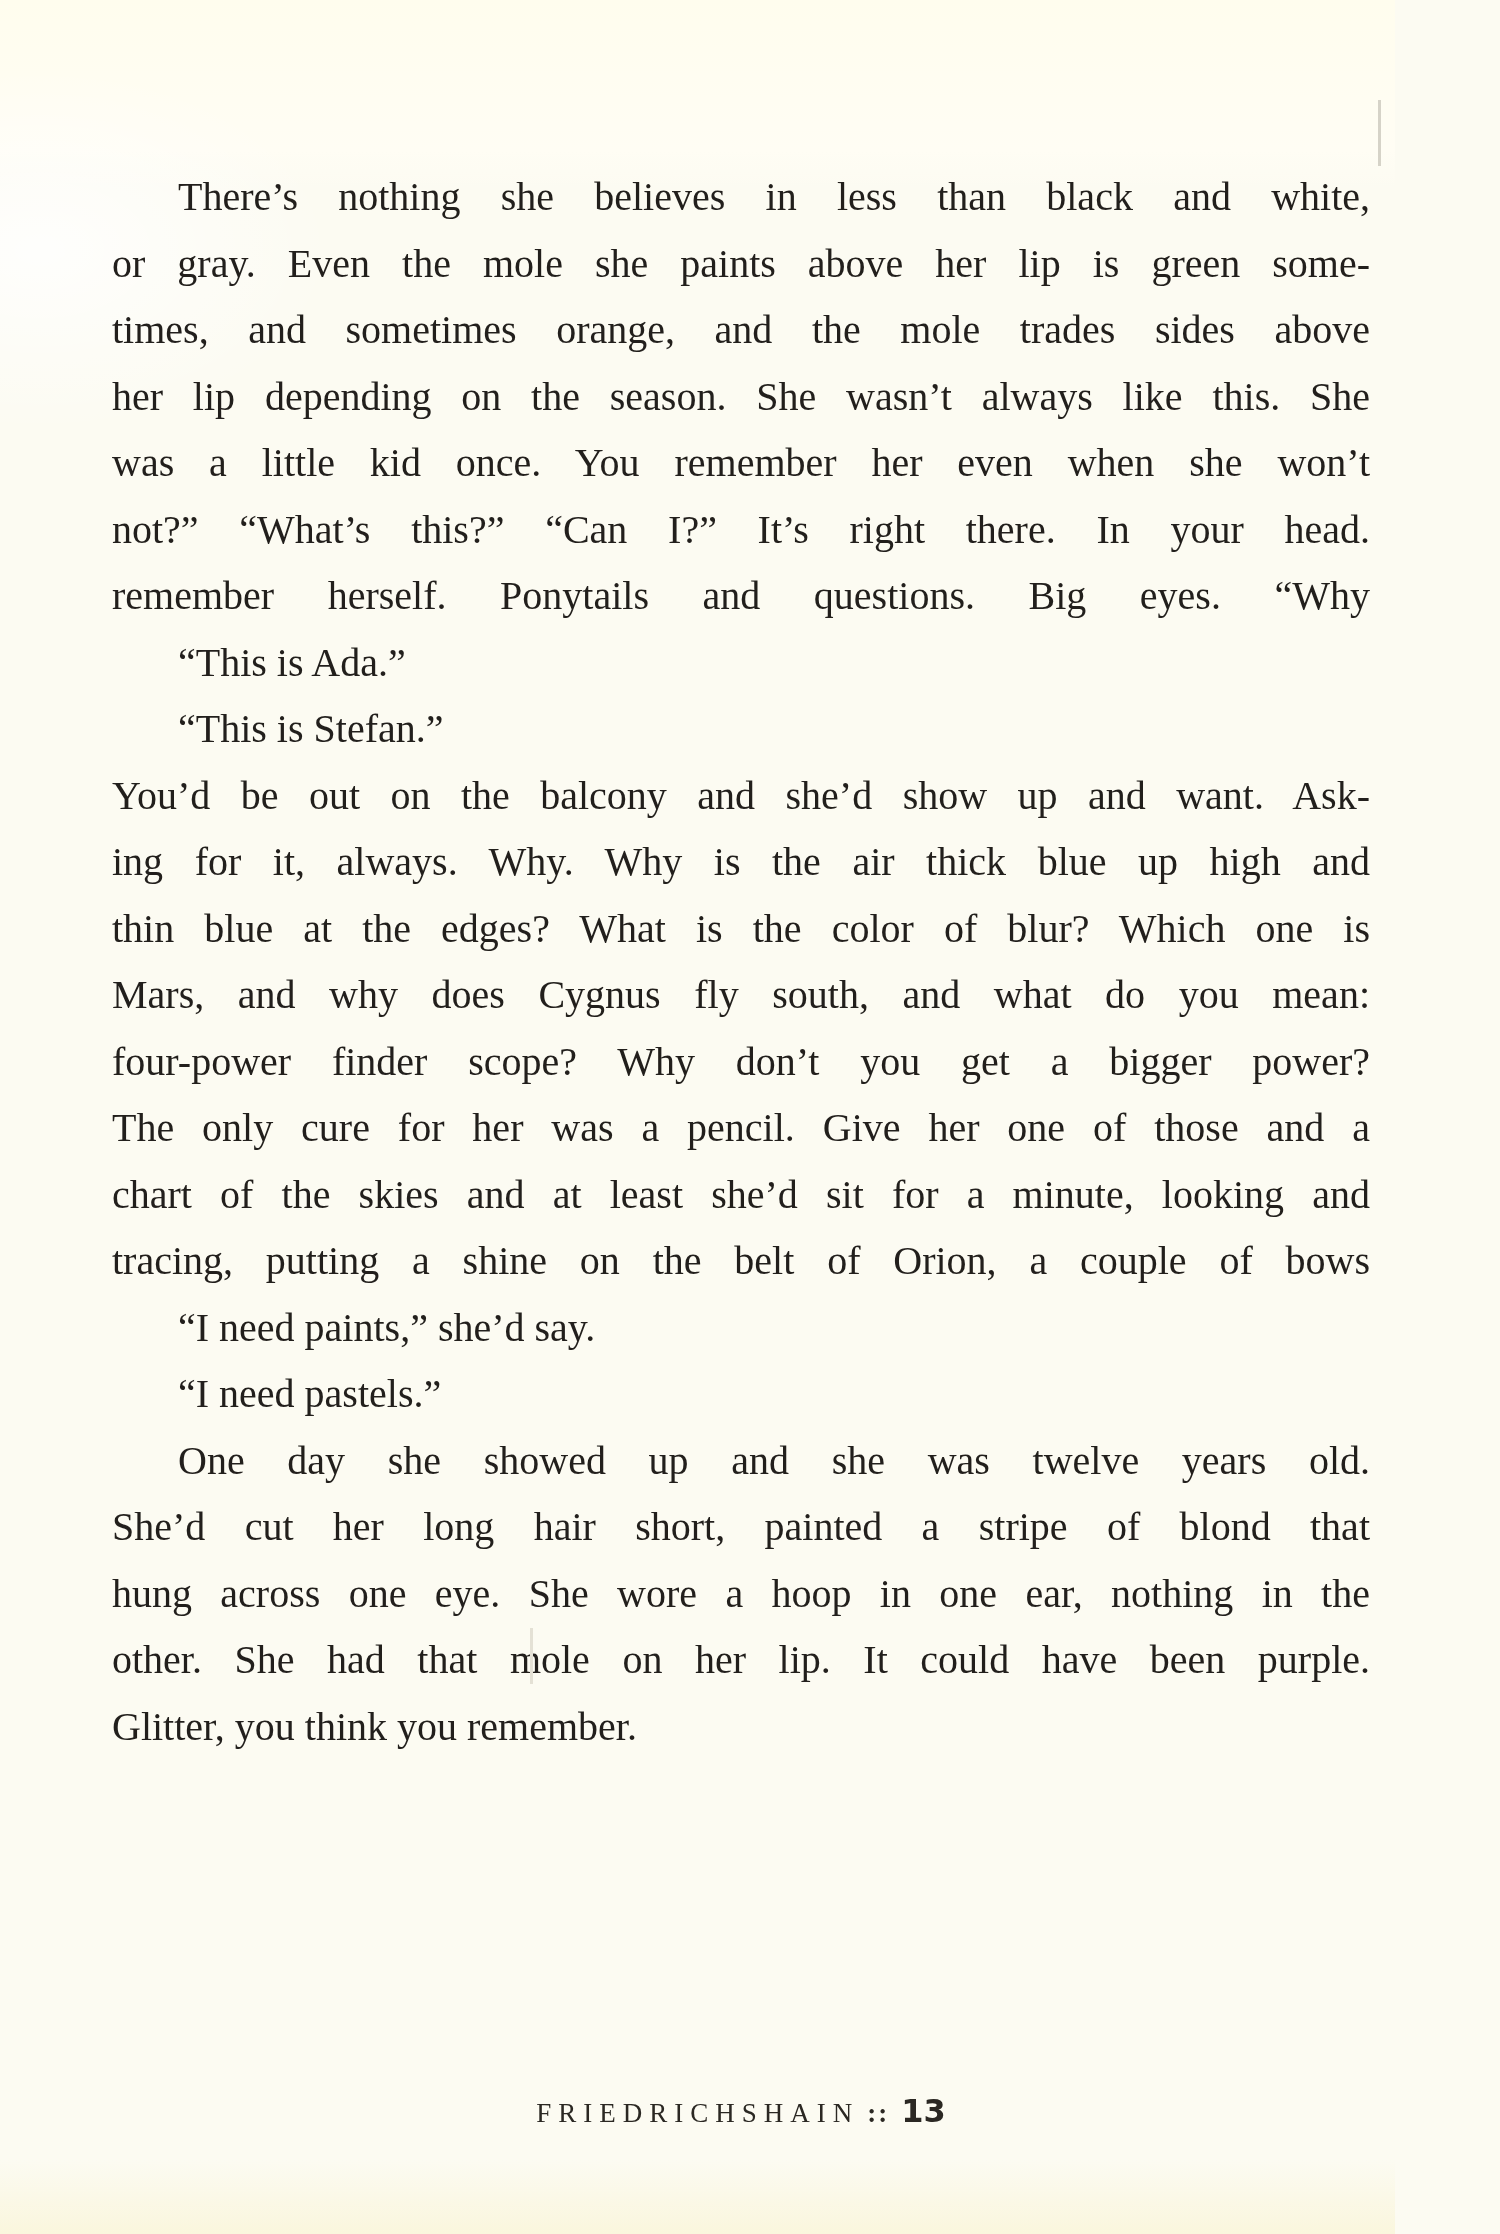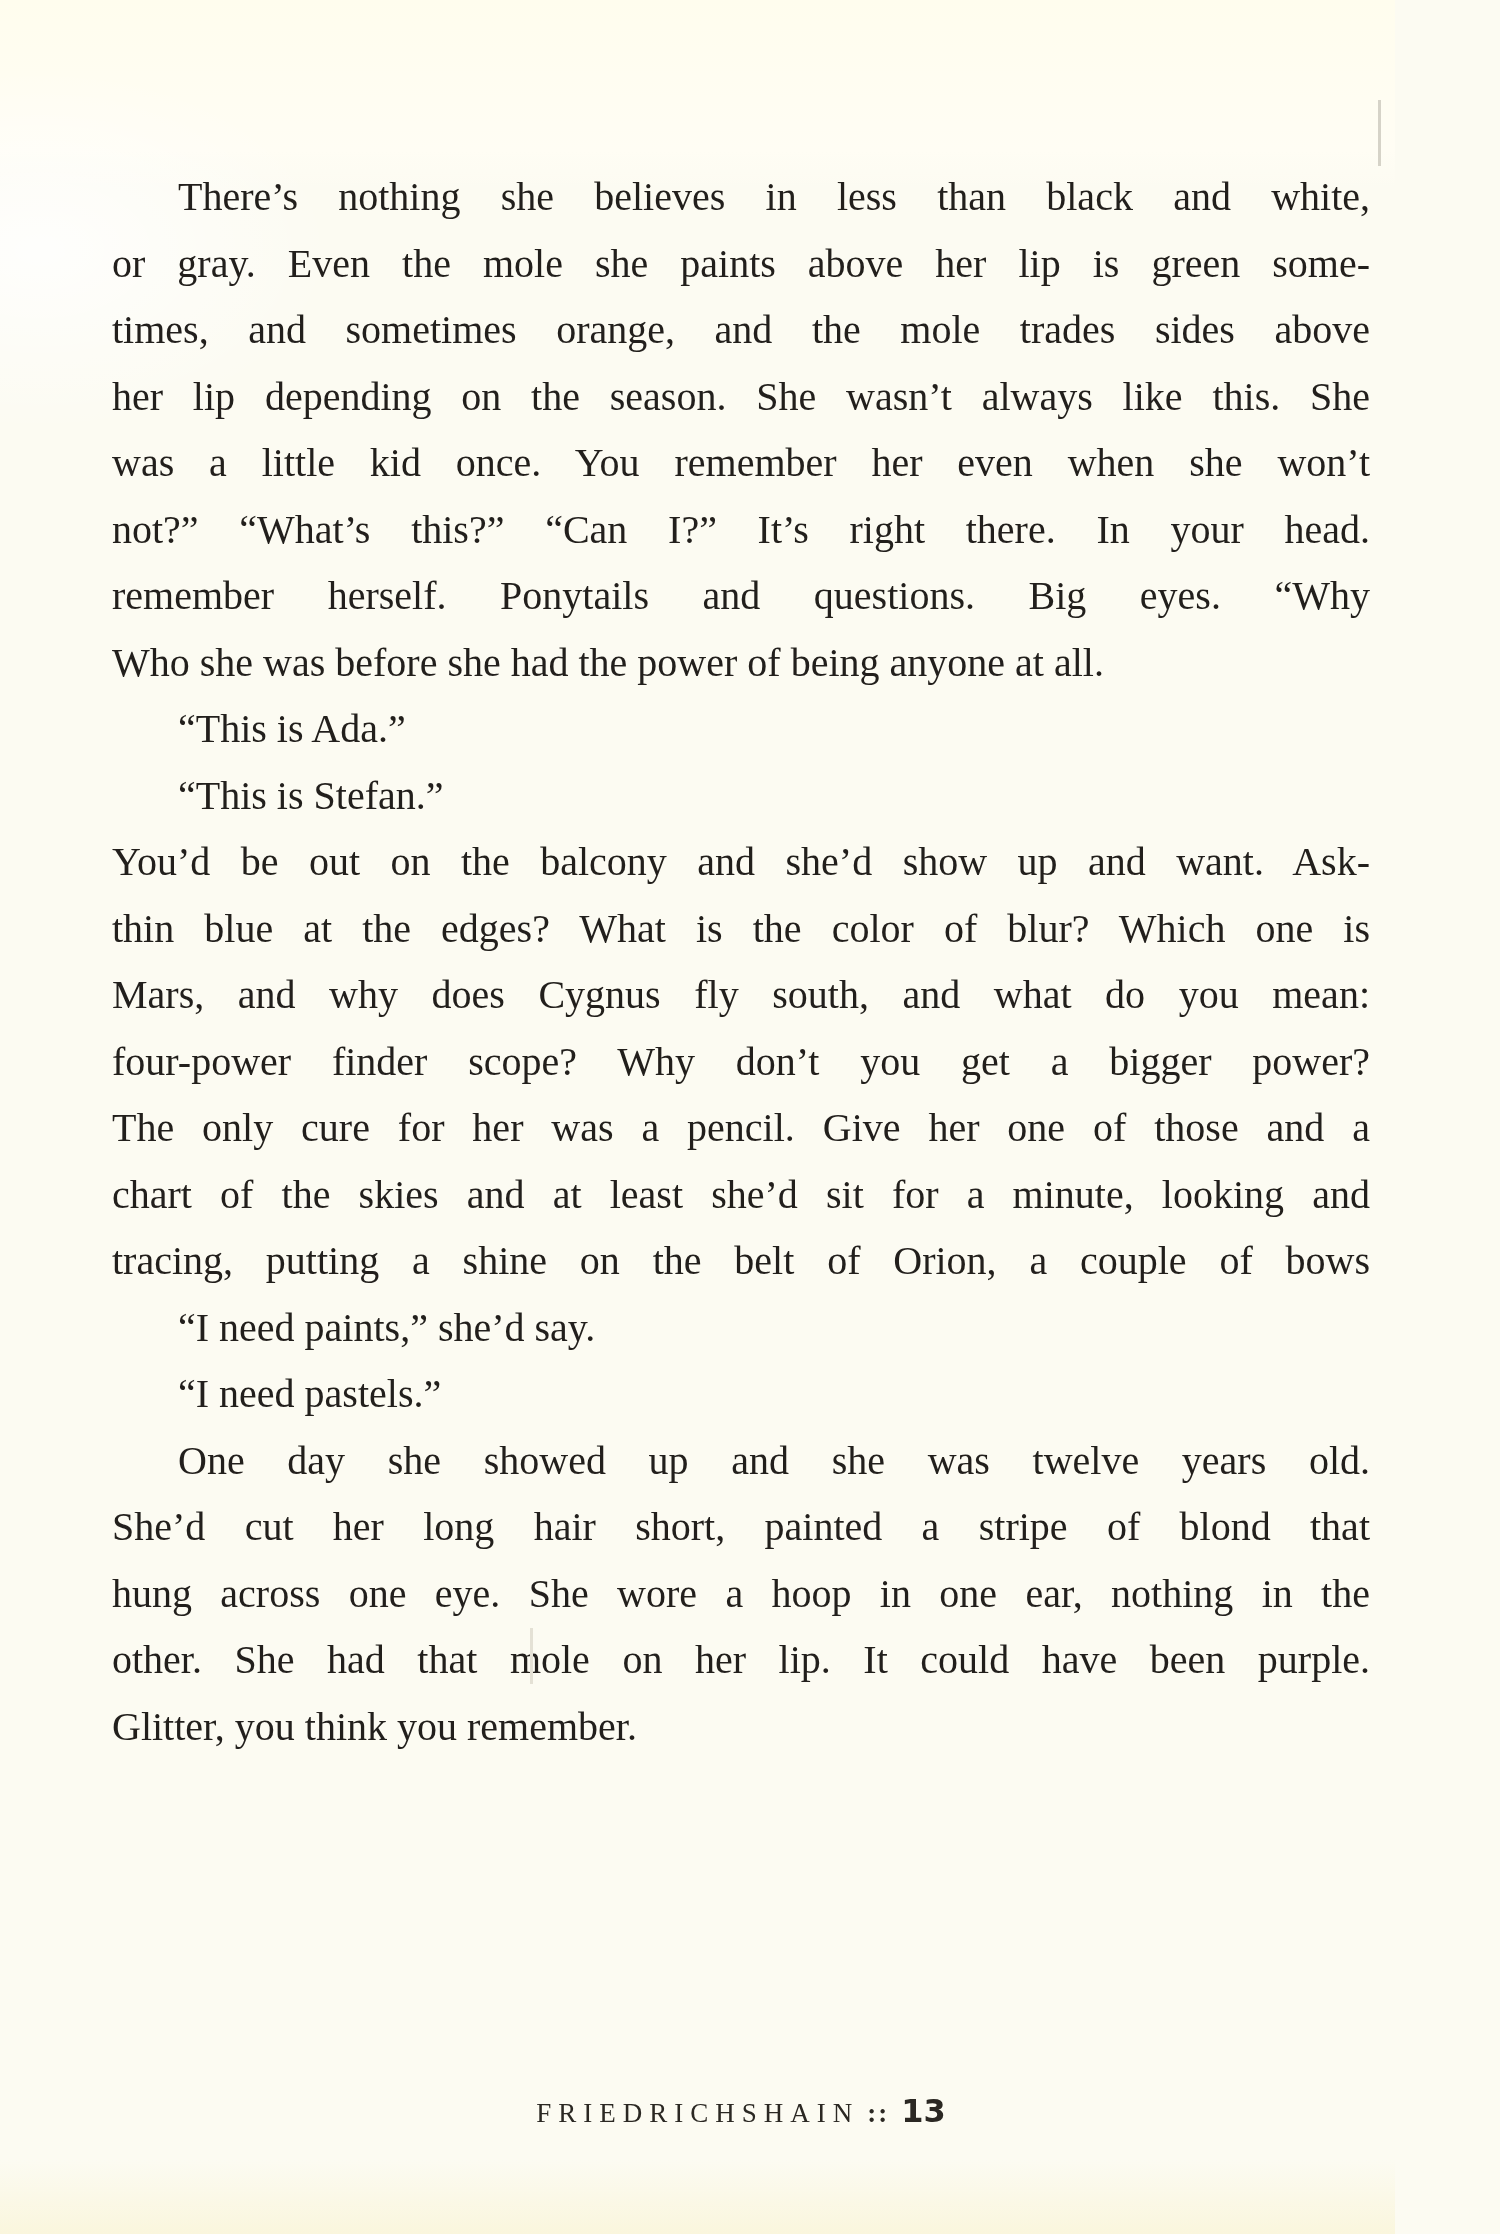--- a/index.html
+++ b/index.html
@@ -55,24 +55,24 @@
 <div class="page">
 
   <div class="text-block">
     <div class="ln in j">There’s nothing she believes in less than black and white,</div>
     <div class="ln j">or gray. Even the mole she paints above her lip is green some-</div>
     <div class="ln j">times, and sometimes orange, and the mole trades sides above</div>
     <div class="ln j">her lip depending on the season. She wasn’t always like this. She</div>
     <div class="ln j">was a little kid once. You remember her even when she won’t</div>
     <div class="ln j">not?” “What’s this?” “Can I?” It’s right there. In your head.</div>
     <div class="ln j">remember herself. Ponytails and questions. Big eyes. “Why</div>
-    <div class="ln">Who she was before she had the power of being anyone at all.</div>
     <div class="ln in">“This is Ada.”</div>
     <div class="ln in">“This is Stefan.”</div>
     <div class="ln j">You’d be out on the balcony and she’d show up and want. Ask-</div>
+    <div class="ln j">ing for it, always. Why. Why is the air thick blue up high and</div>
     <div class="ln j">thin blue at the edges? What is the color of blur? Which one is</div>
     <div class="ln j">Mars, and why does Cygnus fly south, and what do you mean:</div>
     <div class="ln j">four-power finder scope? Why don’t you get a bigger power?</div>
     <div class="ln j">The only cure for her was a pencil. Give her one of those and a</div>
     <div class="ln j">chart of the skies and at least she’d sit for a minute, looking and</div>
     <div class="ln j">tracing, putting a shine on the belt of Orion, a couple of bows</div>
     <div class="ln in">“I need paints,” she’d say.</div>
     <div class="ln in">“I need pastels.”</div>
     <div class="ln in j">One day she showed up and she was twelve years old.</div>
     <div class="ln j">She’d cut her long hair short, painted a stripe of blond that</div>

